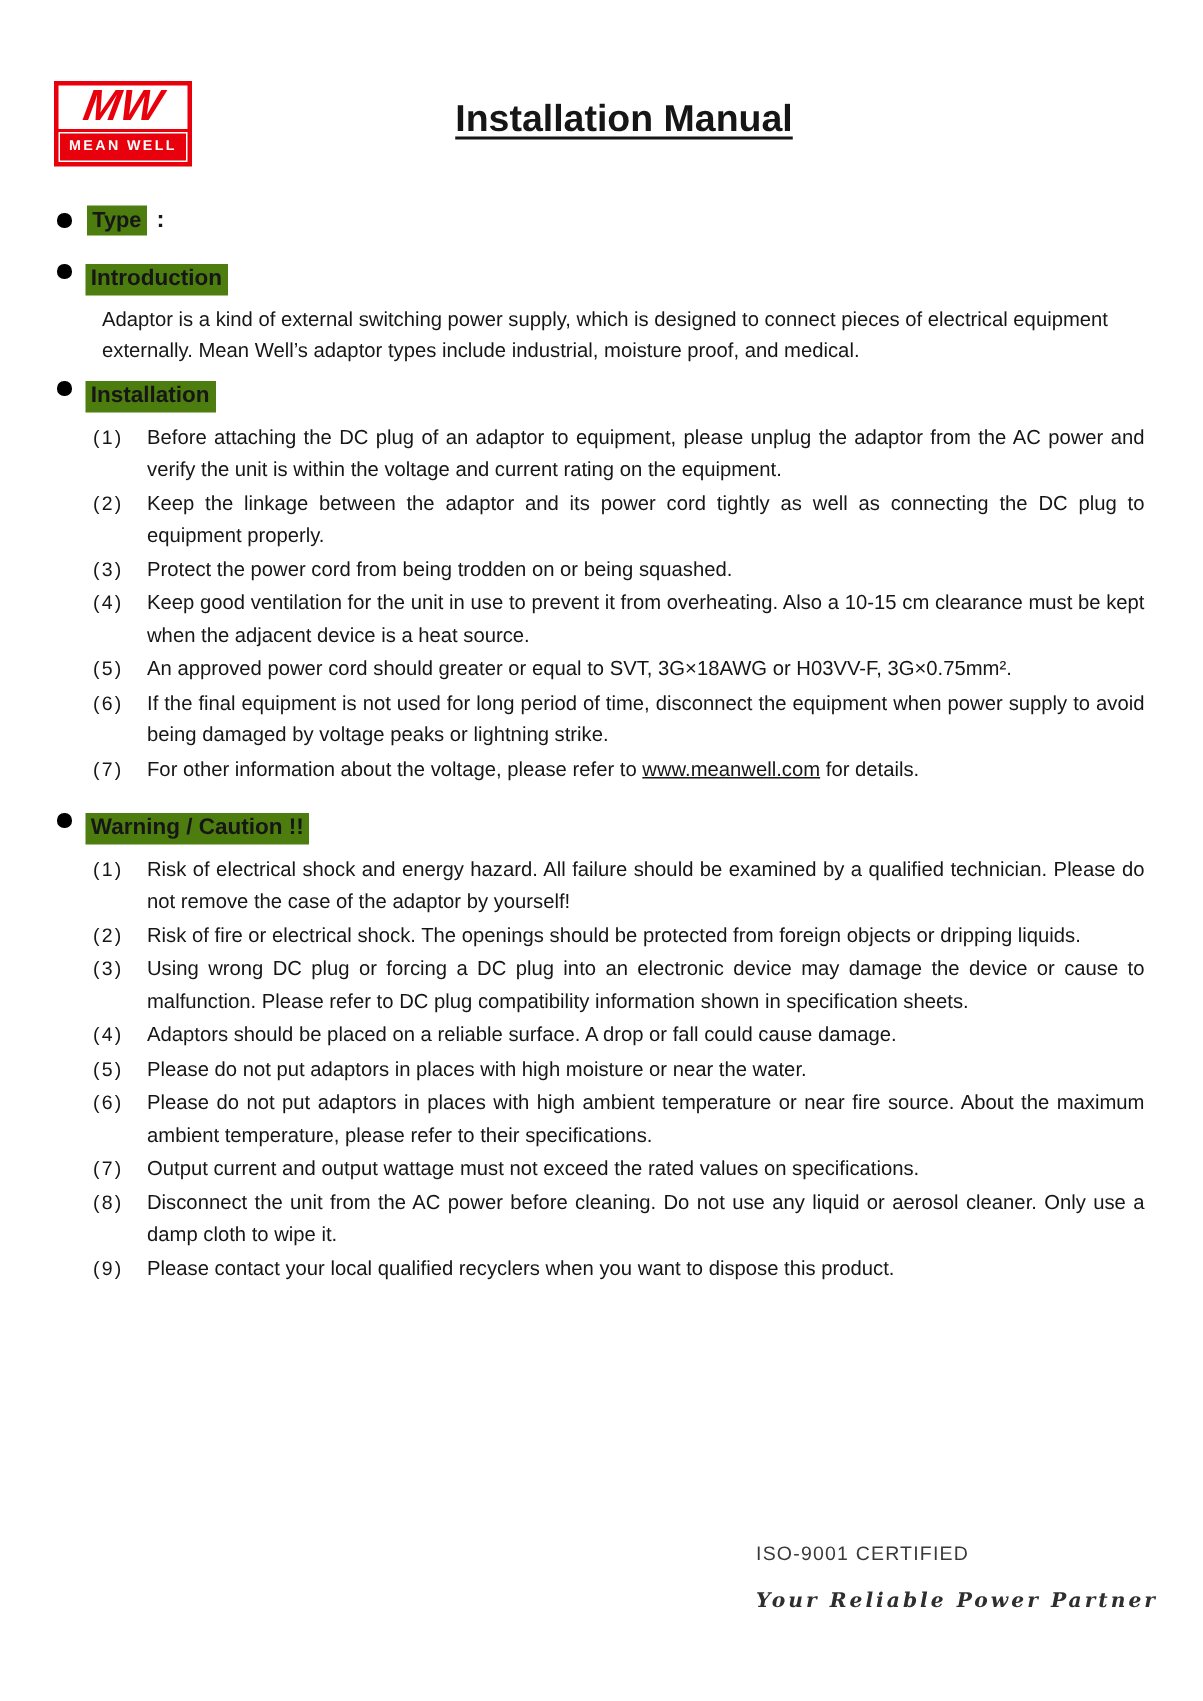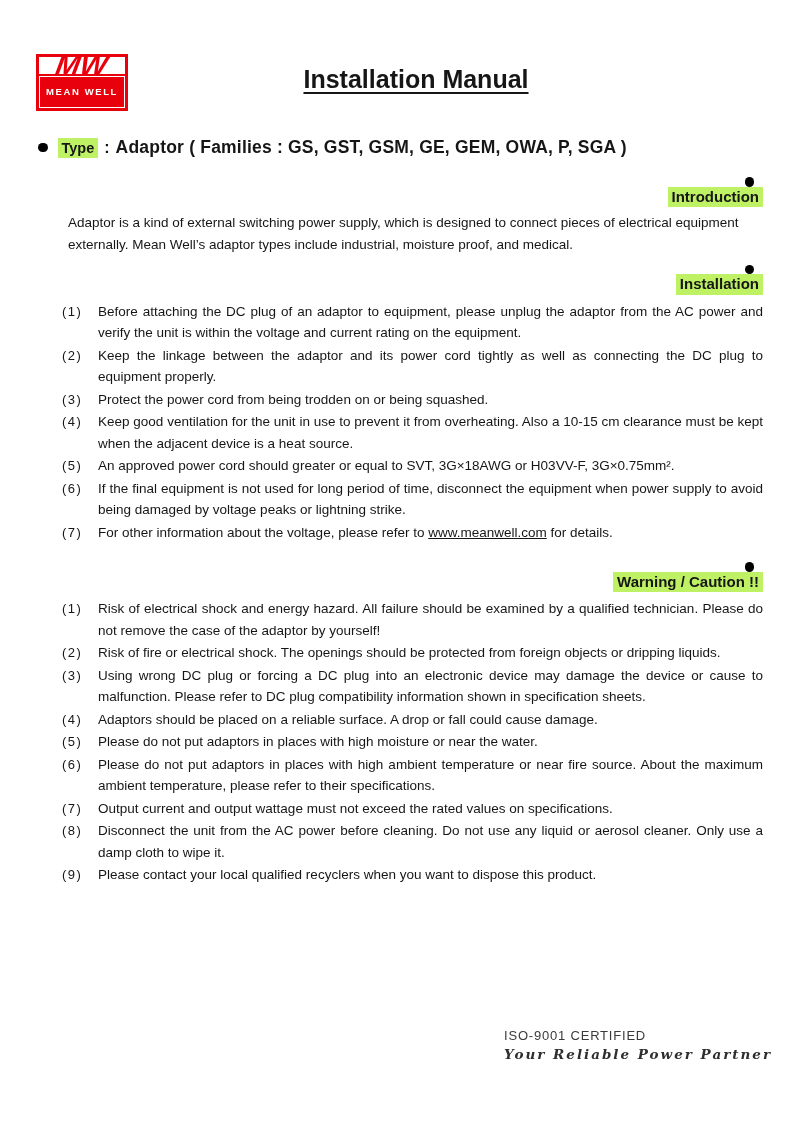--- a/index.html
+++ b/index.html
@@ -24,21 +24,21 @@
     flex:1; background:#ffffff;
     display:flex; align-items:center; justify-content:center;
     overflow:hidden;
   }
   .logo-mw {
     color:#e8000d; font-weight:bold; font-style:italic;
     font-size:29px; line-height:1; letter-spacing:0px;
     transform:skewX(-10deg);
   }
   .logo-bottom {
-    height:32px; margin-top:2px;
+    height:20px; margin-top:2px;
     border:1.5px solid #ffffff; box-sizing:border-box;
     display:flex; align-items:center; justify-content:center;
   }
   .logo-brand {
     color:#ffffff; font-weight:bold; font-size:9.5px;
     letter-spacing:1.6px; white-space:nowrap; line-height:1;
   }
 
   
   .title-row {
@@ -55,26 +55,26 @@
   
   .content {
     position:absolute; left:38px; right:39px; top:137px;
   }
   .bullet {
     flex:0 0 9.5px; width:9.5px; height:9.5px;
     border-radius:50%; background:#000;
   }
   .type-row { display:flex; align-items:center; }
   .type-row .bullet { margin-right:10px; }
-  .hl { background:#bef264; }
+  .hl { background:#4d7c0f; }
   .type-label { font-weight:bold; font-size:14.5px; padding:2px 4px; }
   .type-sep { font-weight:bold; font-size:16px; padding:0 6px; }
   .type-value { font-weight:bold; font-size:17.5px; letter-spacing:0.2px; }
 
-  .section-heading { display:flex; align-items:flex-end;flex-direction:column; }
+  .section-heading { display:flex; align-items:flex-start; }
   .section-heading .bullet { margin-right:9px; }
   .heading-text {
     font-weight:bold; font-size:15px; padding:1px 4px; line-height:1.25;
   }
   .mt-intro { margin-top:19px; }
   .mt-install { margin-top:10px; }
   .mt-warning { margin-top:19px; }
 
   .intro-body {
     margin:5px 0 0 30px;
@@ -96,21 +96,21 @@
 
   
   .footer {
     position:absolute; top:1028px; right:30px;
     text-align:left;
   }
   .footer-cert {
     font-size:13px; color:#3a3a3a; letter-spacing:0.8px;
   }
   .footer-tagline {
-    margin-top:3px;
+    margin-top:16px;
     font-family:"DejaVu Serif", serif;
     font-style:italic; font-weight:bold;
     font-size:13.5px; color:#2e2e2e; letter-spacing:2px;
     white-space:nowrap;
   }
 </style>
 </head>
 <body>
 
 <div class="page">
@@ -127,21 +127,20 @@
   <div class="title-row">
     <span class="title">Installation Manual</span>
   </div>
 
   <div class="content">
 
     <div class="type-row">
       <span class="bullet"></span>
       <span class="type-label hl">Type</span>
       <span class="type-sep">:</span>
-      <span class="type-value">Adaptor ( Families : GS, GST, GSM, GE, GEM, OWA, P, SGA )</span>
     </div>
 
     <div class="section-heading mt-intro">
       <span class="bullet"></span>
       <span class="heading-text hl">Introduction</span>
     </div>
     <p class="intro-body">Adaptor is a kind of external switching power supply, which is designed to connect pieces of electrical equipment externally. Mean Well’s adaptor types include industrial, moisture proof, and medical.</p>
 
     <div class="section-heading mt-install">
       <span class="bullet"></span>

